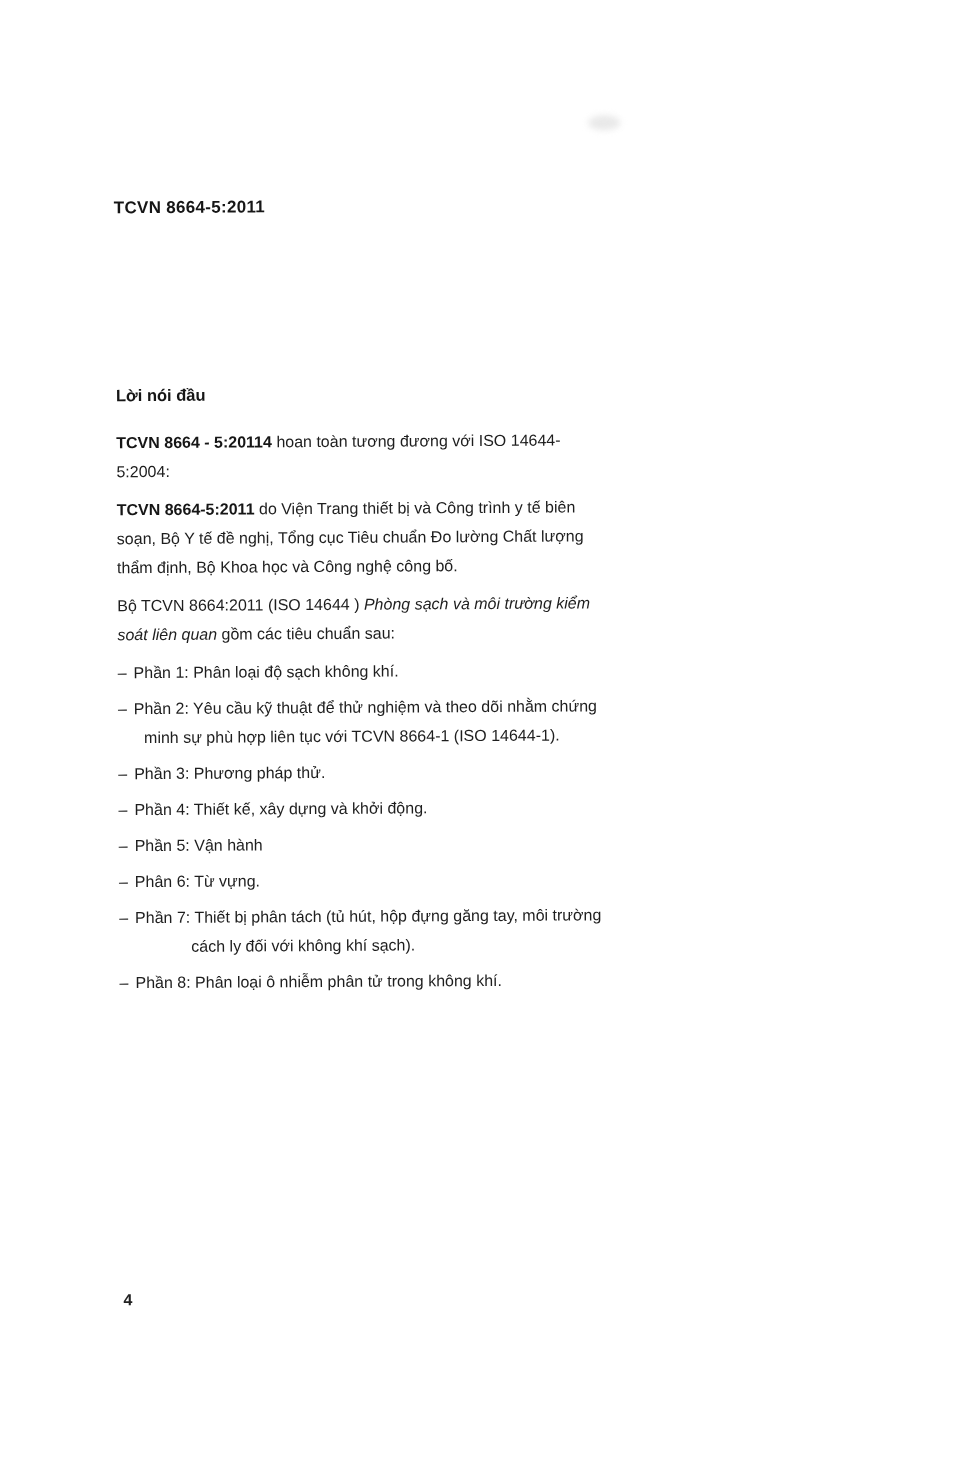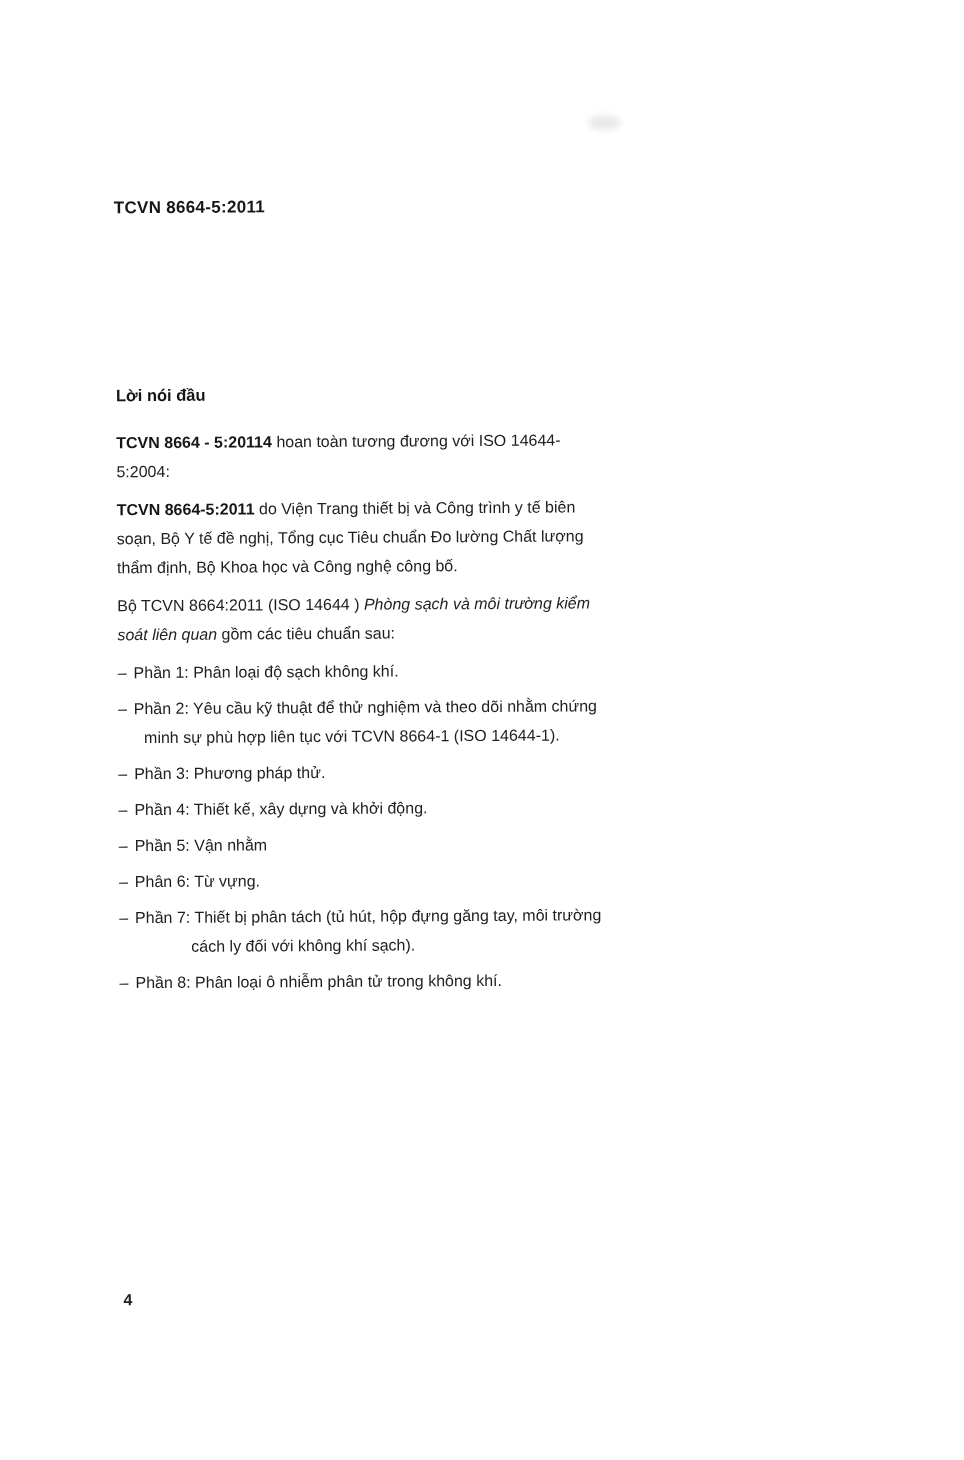--- a/index.html
+++ b/index.html
@@ -123,21 +123,21 @@
       <div class="li">
         <span class="dash">–</span><span>Phần 2: Yêu cầu kỹ thuật để thử nghiệm và theo dõi nhằm chứng minh sự phù hợp liên tục với TCVN 8664-1 (ISO 14644-1).</span>
       </div>
       <div class="li">
         <span class="dash">–</span><span>Phần 3: Phương pháp thử.</span>
       </div>
       <div class="li">
         <span class="dash">–</span><span>Phần 4: Thiết kế, xây dựng và khởi động.</span>
       </div>
       <div class="li">
-        <span class="dash">–</span><span>Phần 5: Vận nhằm</span>
+        <span class="dash">–</span><span>Phần 5: Vận hành</span>
       </div>
       <div class="li">
         <span class="dash">–</span><span>Phân 6: Từ vựng.</span>
       </div>
       <div class="li deep">
         <span class="dash">–</span><span>Phần 7: Thiết bị phân tách (tủ hút, hộp đựng găng tay, môi trường cách ly đối với không khí sạch).</span>
       </div>
       <div class="li">
         <span class="dash">–</span><span>Phần 8: Phân loại ô nhiễm phân tử trong không khí.</span>
       </div>

